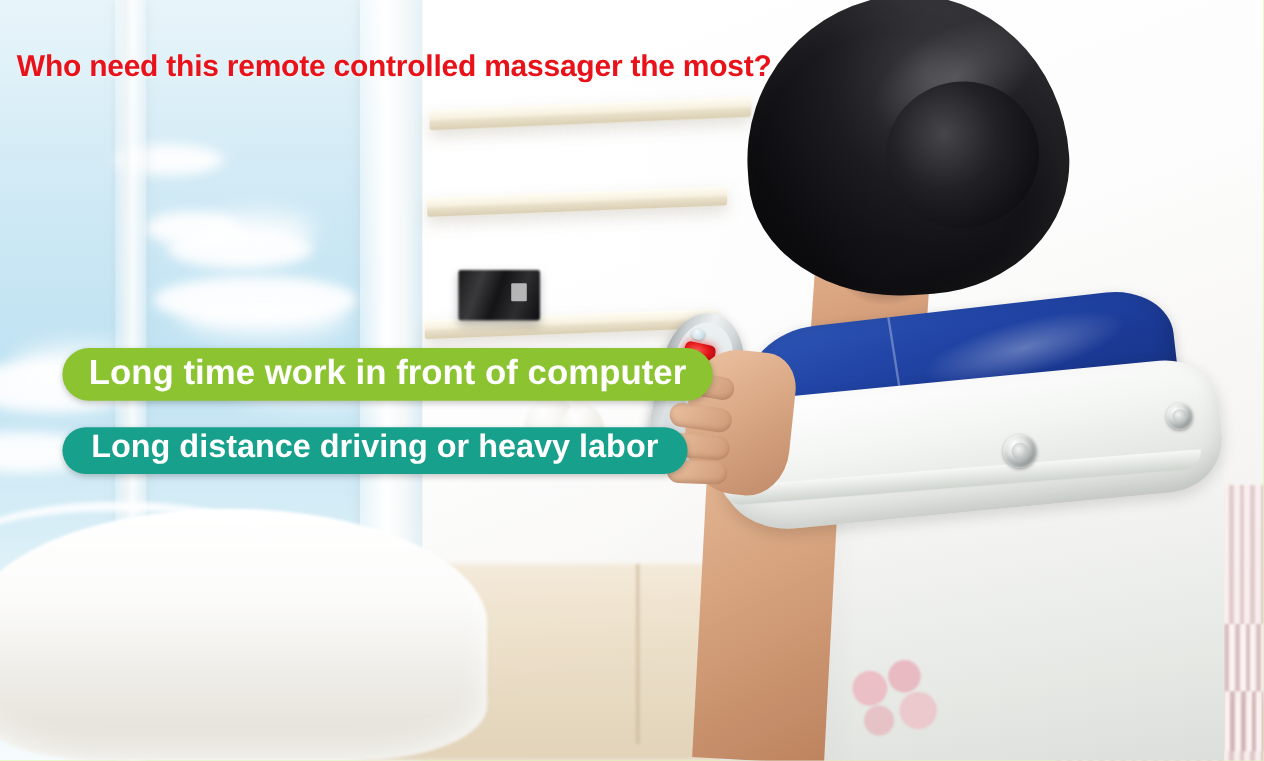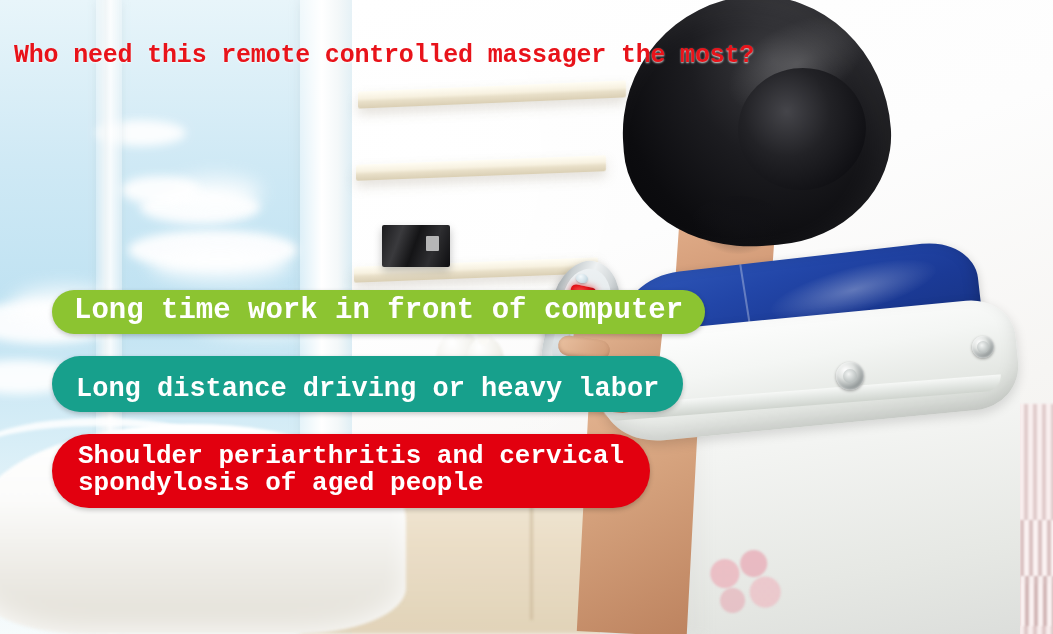--- a/index.html
+++ b/index.html
@@ -1,21 +1,20 @@
 <!DOCTYPE html>
 <html><head>
 <meta charset="utf-8">
 <style>
   html,body{margin:0;padding:0;background:#fff;}
   body{font-family:"Liberation Sans",sans-serif;}
 
   #stage{
     position:relative;width:1053px;height:634px;overflow:hidden;
     background:#bef264;
-    font-family:Liberation Mono, monospace;
   }
 
   
   .bg-layer{position:absolute;inset:0;}
 
   
   .sky{
     position:absolute;left:0;top:0;width:352px;height:634px;
     background:linear-gradient(180deg,#e8f5fa 0%,#cfe9f5 26%,#bfe2f2 48%,#d8eef7 70%,#eef7fa 88%,#f6fbfc 100%);
   }
@@ -287,21 +286,21 @@
     color:#ffffff;font-weight:bold;
     border-radius:40px;
     padding:7px 26px 9px 26px;
     line-height:1.04;
     white-space:pre-line;
     box-shadow:0 2px 5px rgba(0,0,0,.22);
   }
   .badge-row{margin-bottom:22px;}
   .badge-1{font-size:27px;padding:8px 28px 10px 28px;}
   .badge-2{font-size:29px;padding:6px 22px 8px 22px;}
-  .badge-3{font-size:27px;padding:19px 24px 9px 24px;}
+  .badge-3{font-size:27px;padding:2px 24px 9px 24px;}
   .badge-4{font-size:26px;padding:9px 26px 11px 26px;}
 </style>
 </head>
 <body>
 
 <div id="stage">
 
   <div class="bg-layer">
 
     <div class="sky">
@@ -394,19 +393,15 @@
 
   <div class="headline" style="color: rgb(232, 19, 26);">Who need this remote controlled massager the most?</div>
 
   <div class="badges">
     <div class="badge-row">
       <span class="badge badge-2" style="background: rgb(140, 196, 49);">Long time work in front of computer</span>
     </div>
     <div class="badge-row">
       <span class="badge badge-3" style="background: rgb(23, 160, 140);">Long distance driving or heavy labor</span>
     </div>
-    <div class="badge-row">
-      <span class="badge badge-4" style="background: rgb(226, 0, 15);">Shoulder periarthritis and  cervical
-spondylosis of aged people</span>
-    </div>
   </div>
 
 </div>
 
 </body></html>

